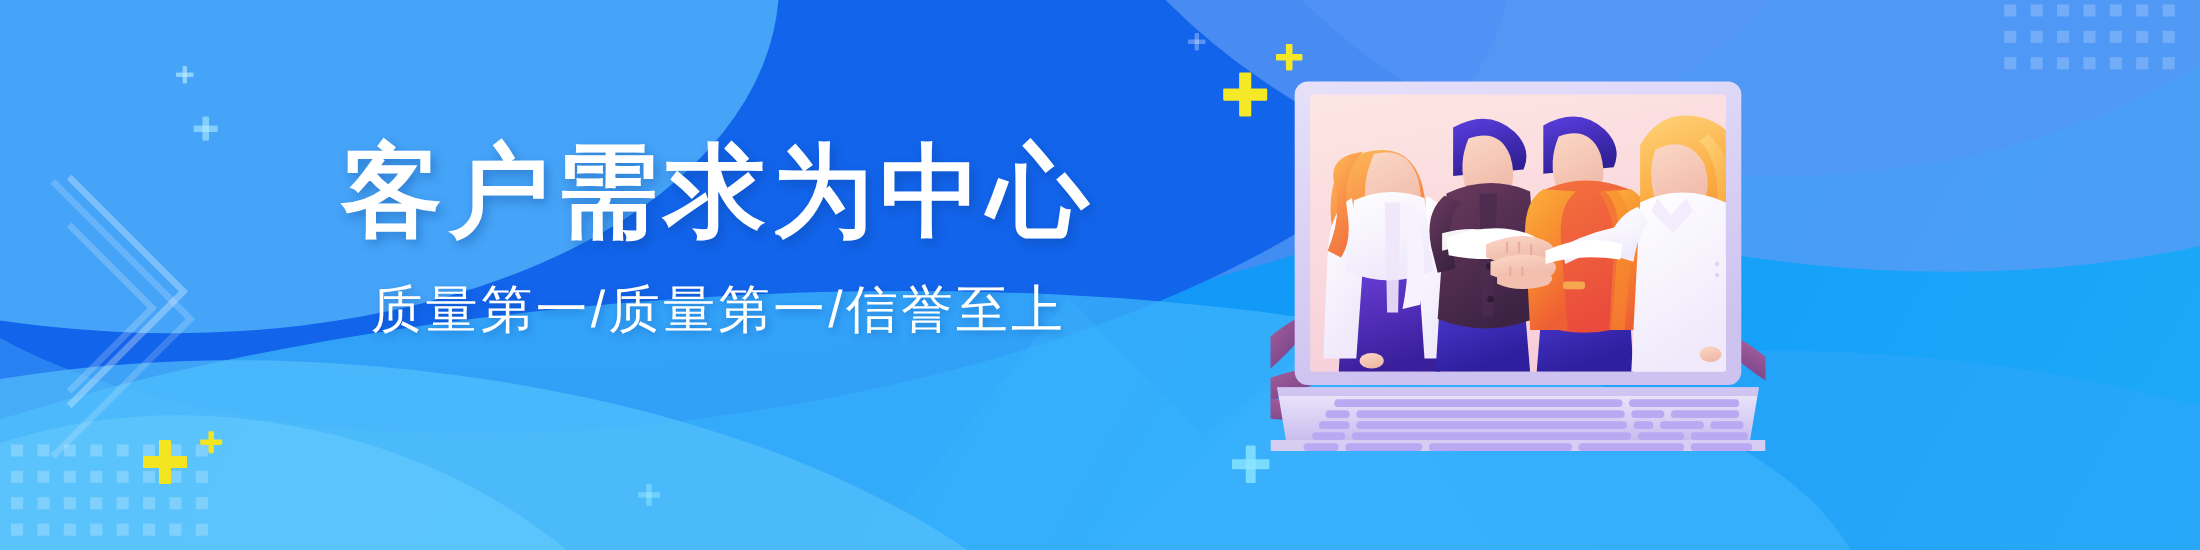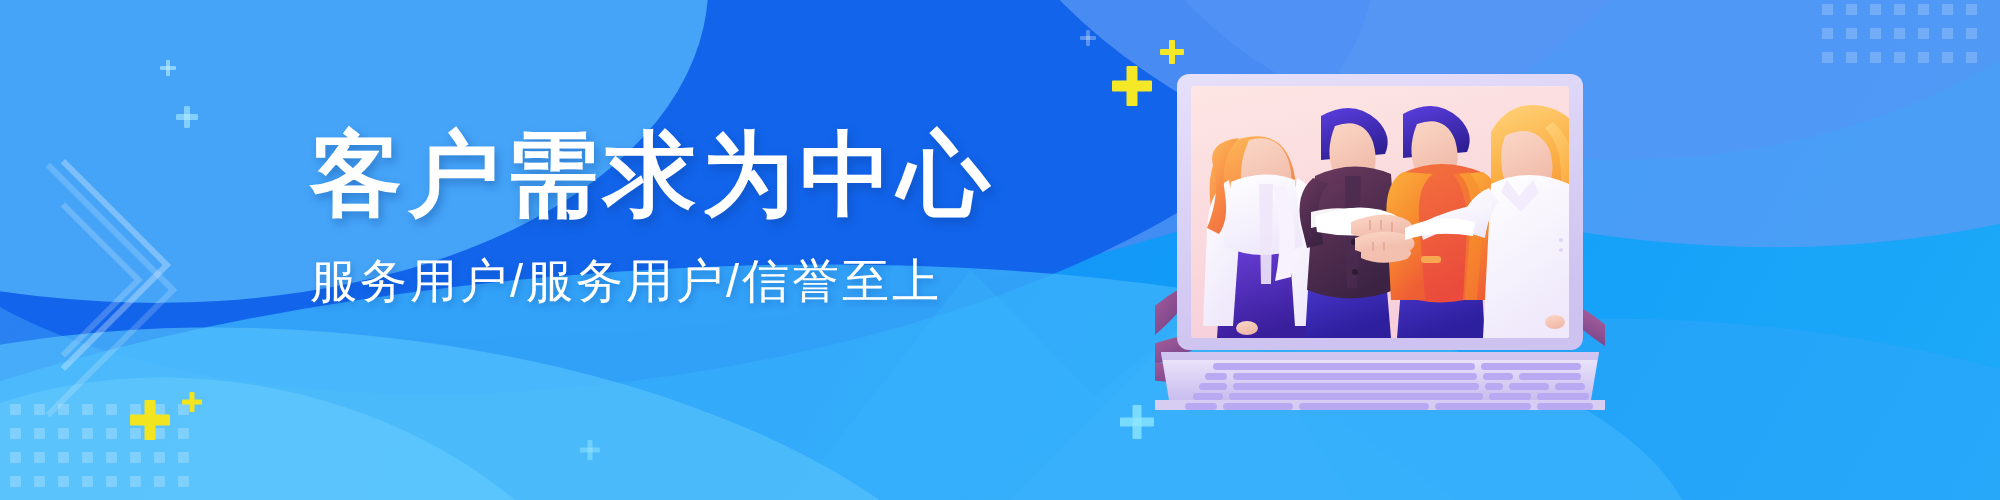--- a/index.html
+++ b/index.html
@@ -126,21 +126,21 @@
   .p-yellow-bl  { color:#f2e51f; left:130px;  top:400px; width:40px; height:40px; --t:11px; }
   .p-yellow-bl2 { color:#f2e51f; left:182px;  top:392px; width:20px; height:20px; --t:5px; }
   .p-cyan-1     { color:rgba(140,230,255,.80); left:1120px; top:405px; width:34px; height:34px; --t:9px; }
   .p-cyan-2     { color:rgba(180,240,255,.55); left:176px;  top:106px; width:22px; height:22px; --t:6px; }
   .p-cyan-3     { color:rgba(190,240,255,.60); left:160px;  top:60px;  width:16px; height:16px; --t:4px; }
   .p-cyan-4     { color:rgba(160,235,255,.45); left:580px;  top:440px; width:20px; height:20px; --t:5px; }
   .p-white-1    { color:rgba(255,255,255,.30); left:1080px; top:30px;  width:16px; height:16px; --t:4px; }
 
   
   .text-block {
-    position:absolute; left:310px; top:126px; z-index:8;
+    position:absolute; left:310px; top:126px; z-index:8;text-align:center;
   }
   .headline {
     font-size:92px;
     font-weight:bold;
     color:#ffffff;
     letter-spacing:6px;
     line-height:1.06;
     white-space:nowrap;
     text-shadow:3px 5px 10px rgba(8,60,140,.35);
     font-family:"Liberation Sans","DejaVu Sans",sans-serif;
@@ -243,21 +243,21 @@
   <div class="plus p-yellow-bl"></div>
   <div class="plus p-yellow-bl2"></div>
   <div class="plus p-cyan-1"></div>
   <div class="plus p-cyan-2"></div>
   <div class="plus p-cyan-3"></div>
   <div class="plus p-cyan-4"></div>
   <div class="plus p-white-1"></div>
 
   <div class="text-block">
     <div class="headline">客户需求为中心</div>
-    <div class="subline">服务用户/服务用户/信誉至上</div>
+    <div class="subline">质量第一/质量第一/信誉至上</div>
   </div>
 
   <div class="laptop">
     <svg width="450" height="370" viewBox="0 0 450 370">
       <defs>
         <linearGradient id="gScreenBg" x1="0" y1="0" x2="0.3" y2="1">
           <stop offset="0%" stop-color="#fde6e4"></stop>
           <stop offset="60%" stop-color="#fad9dd"></stop>
           <stop offset="100%" stop-color="#f6cfda"></stop>
         </linearGradient>

